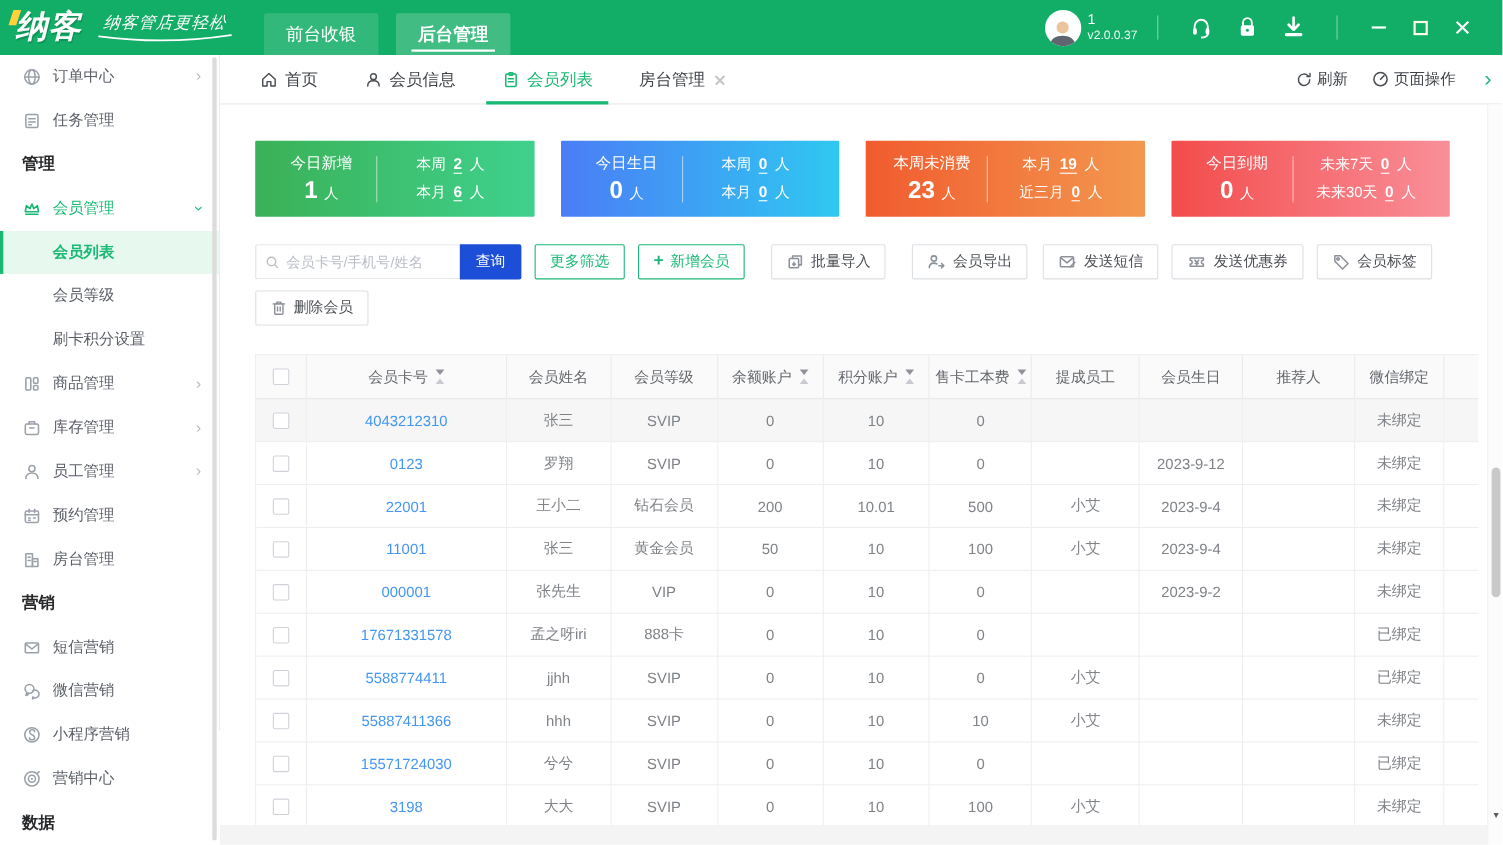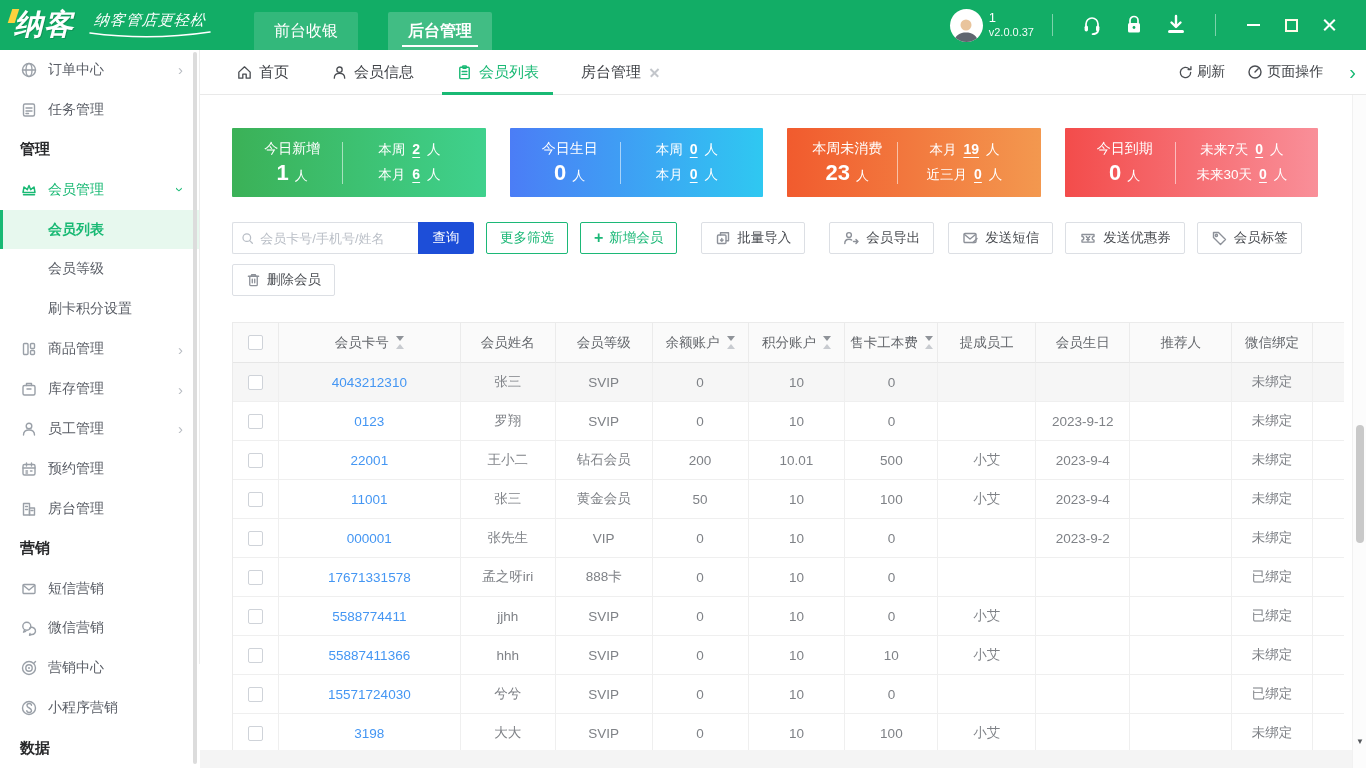--- a/index.html
+++ b/index.html
@@ -9,21 +9,21 @@
 
 
 .topbar{position:absolute;top:0;left:0;width:1366px;height:50px;background:#12ad66;display:flex;align-items:center;color:#fff;z-index:20;}
 .logo-wrap{display:flex;align-items:center;padding-left:14px;width:232px;flex:0 0 auto;}
 .logo{font-size:29px;font-weight:900;font-style:italic;letter-spacing:1px;text-shadow:1px 1px 0 rgba(0,0,0,.15);position:relative;}
 .logo:before{content:"";position:absolute;left:-4px;top:4px;width:7px;height:14px;background:#ffd23e;transform:skew(-18deg);}
 .slogan-wrap{margin-left:14px;display:flex;flex-direction:column;align-items:center;}
 .slogan{font-family:"DejaVu Serif","Liberation Serif",serif;font-style:italic;font-size:15px;transform:skew(-6deg);letter-spacing:1px;white-space:nowrap;}
 .slogan-swoosh{margin-top:1px;}
 .topnav{display:flex;gap:16px;height:50px;align-items:flex-end;margin-left:8px;}
-.topnav-tab{height:38px;padding:0 20px;display:flex;align-items:center;background:rgba(255,255,255,.14);font-size:16px;border-radius:2px 2px 0 0;position:relative;cursor:pointer;margin-left:14px;}
+.topnav-tab{height:38px;padding:0 20px;display:flex;align-items:center;background:rgba(255,255,255,.14);font-size:16px;border-radius:2px 2px 0 0;position:relative;cursor:pointer;}
 .topnav-tab.active{background:rgba(255,255,255,.20);font-weight:bold;}
 .topnav-tab.active:after{content:"";position:absolute;left:14px;right:14px;bottom:3px;height:2px;background:#fff;}
 .top-right{margin-left:auto;display:flex;align-items:center;padding-right:18px;gap:0;}
 .avatar{width:33px;height:33px;border-radius:50%;background:#fff;overflow:hidden;display:flex;align-items:flex-end;justify-content:center;flex:0 0 auto;}
 .user-meta{margin-left:6px;line-height:1.15;}
 .user-name{font-size:13px;}
 .user-version{font-size:11px;opacity:.95;}
 .top-sep{width:1px;height:22px;background:rgba(255,255,255,.45);margin:0 18px;}
 .top-icon{width:42px;display:flex;justify-content:center;cursor:pointer;}
 .win-btns{display:flex;align-items:center;gap:0;}
@@ -310,36 +310,36 @@
               <path class="g-stroke" d="M4.5 11l-1 2.2 2.2-.9"></path>
             </svg>
           </span>
         <span>微信营销</span>
       </div>
 
       <div class="side-item">
         <span class="s-icon">
             <svg width="18" height="18" viewBox="0 0 18 18">
               <circle class="g-stroke" cx="9" cy="9" r="6.5"></circle>
+              <path class="g-stroke" d="M11.5 6.3c0-1.2-1.1-1.8-2.2-1.8S7 5.2 7 6.4c0 3 4.5 2.2 4.5 5.2 0 1.2-1.1 1.9-2.3 1.9s-2.4-.7-2.4-1.9"></path>
+            </svg>
+          </span>
+        <span>小程序营销</span>
+      </div>
+
+      <div class="side-item">
+        <span class="s-icon">
+            <svg width="18" height="18" viewBox="0 0 18 18">
+              <circle class="g-stroke" cx="9" cy="9" r="6.5"></circle>
               <circle class="g-stroke" cx="9" cy="9" r="3.2"></circle>
               <circle cx="9" cy="9" r="1" fill="#9aa0a8"></circle>
               <path class="g-stroke" d="M13.8 4.2 15.5 2.5"></path>
             </svg>
           </span>
         <span>营销中心</span>
-      </div>
-
-      <div class="side-item">
-        <span class="s-icon">
-            <svg width="18" height="18" viewBox="0 0 18 18">
-              <circle class="g-stroke" cx="9" cy="9" r="6.5"></circle>
-              <path class="g-stroke" d="M11.5 6.3c0-1.2-1.1-1.8-2.2-1.8S7 5.2 7 6.4c0 3 4.5 2.2 4.5 5.2 0 1.2-1.1 1.9-2.3 1.9s-2.4-.7-2.4-1.9"></path>
-            </svg>
-          </span>
-        <span>小程序营销</span>
       </div>
 
       <div class="side-section">数据</div>
 
     </div>
     <div class="side-scroll"></div>
   </div>
 
   <div class="tabbar">
     <div class="tabbar-tabs">

